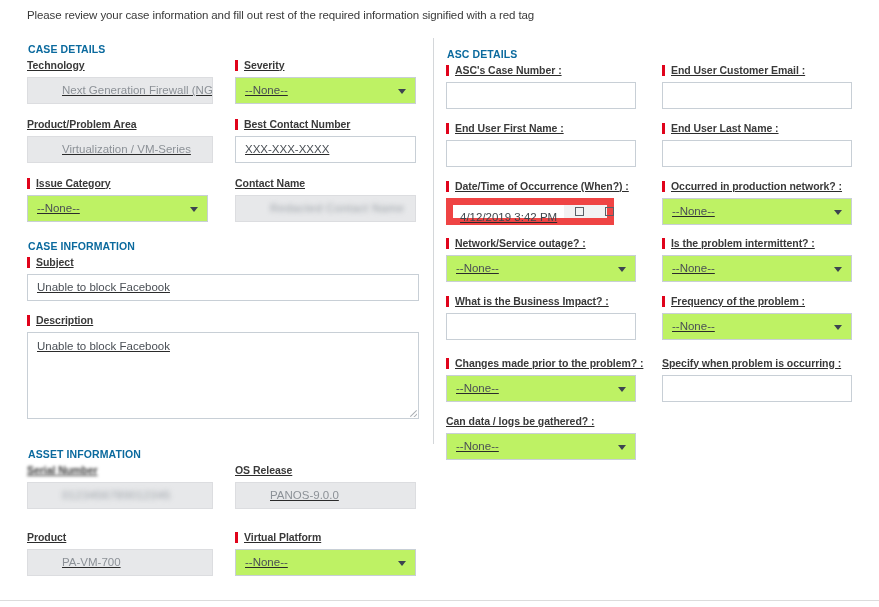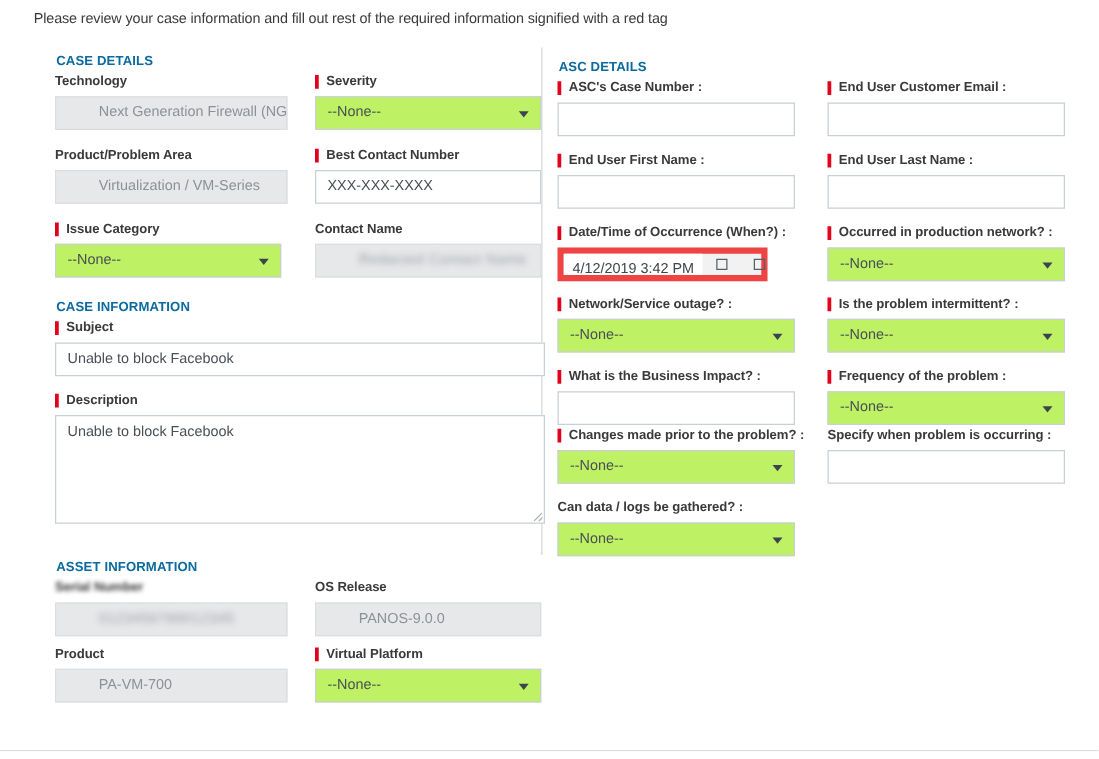--- a/index.html
+++ b/index.html
@@ -32,21 +32,21 @@
     font-size: 11.5px;
     font-weight: normal;
     color: #3a3a3a;
     letter-spacing: -0.1px;
     white-space: nowrap;
   }
 
   
   .col-left {
     position: absolute;
-    left: 44px;
+    left: 27px;
     top: 43px;
     width: 392px;
   }
   .col-right {
     position: absolute;
     left: 446px;
     top: 48px;
     width: 407px;
   }
 
@@ -85,20 +85,21 @@
     margin: 0 0 3px 1px;
   }
 
   
   .row {
     display: flex;
     gap: 0;
   }
   .fld {
     box-sizing: border-box;
+    text-decoration: underline;
   }
 
   .label {
     font-size: 10.5px;
     font-weight: bold;
     color: #3a3a3a;
     line-height: 13px;
     display: flex;
     align-items: center;
     height: 14px;
@@ -198,21 +199,21 @@
   .blur-label {
     filter: blur(1.5px);
   }
 
   
   .datewrap {
     display: flex;
     height: 27px;
     box-sizing: border-box;
     background: #f2f2f3;
-    border: 5px solid #ef4444;
+    border: 7px solid #ef4444;
     width: 168px;
   }
   .datewrap .dval {
     background: #ffffff;
     font-size: 11.5px;
     color: #40454b;
     line-height: 25px;
     padding: 0 7px;
     flex: 0 0 auto;
   }
@@ -334,21 +335,21 @@
         </div>
       </div>
       <div class="fld" style="width:184px">
         <div class="label noreq">
           <span class="txt">OS Release</span>
         </div>
         <div class="inp disabled" style="width:181px;margin-top:5px">PANOS-9.0.0</div>
       </div>
     </div>
 
-    <div class="row" style="margin-top:7px">
+    <div class="row" style="margin-top:21px">
       <div class="fld" style="width:208px">
         <div class="label noreq">
           <span class="txt">Product</span>
         </div>
         <div class="inp disabled" style="width:186px;margin-top:5px">PA-VM-700</div>
       </div>
       <div class="fld" style="width:184px">
         <div class="label">
           <span class="req-tag"></span>
           <span class="txt">Virtual Platform</span>
@@ -464,21 +465,21 @@
           <span class="req-tag"></span>
           <span class="txt">Frequency of the problem :</span>
         </div>
         <div class="sel" style="width:190px;margin-top:5px">
           <span>--None--</span>
           <span class="caret"></span>
         </div>
       </div>
     </div>
 
-    <div class="row" style="margin-top:1px">
+    <div class="row" style="margin-top:16px">
       <div class="fld" style="width:216px">
         <div class="label">
           <span class="req-tag"></span>
           <span class="txt">Changes made prior to the problem? :</span>
         </div>
         <div class="sel" style="width:190px;margin-top:5px">
           <span>--None--</span>
           <span class="caret"></span>
         </div>
       </div>

